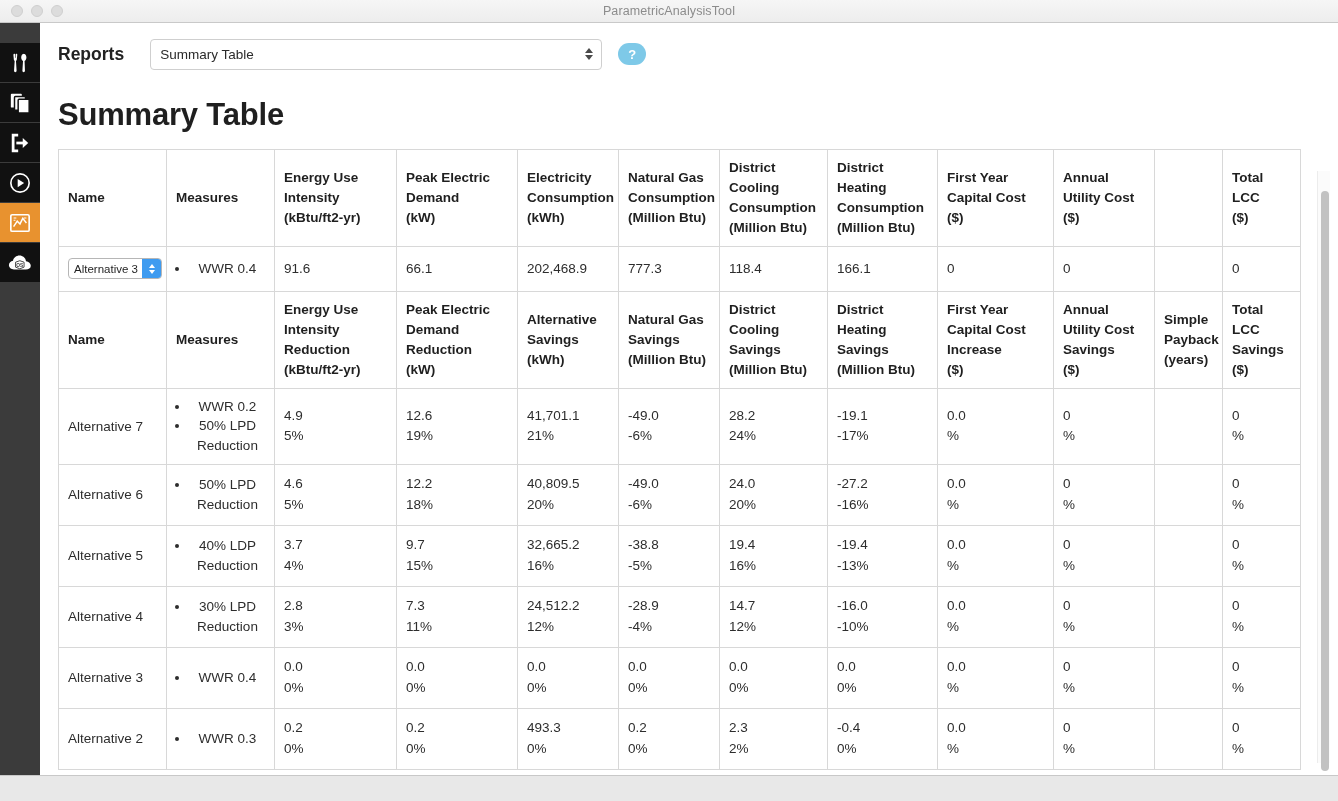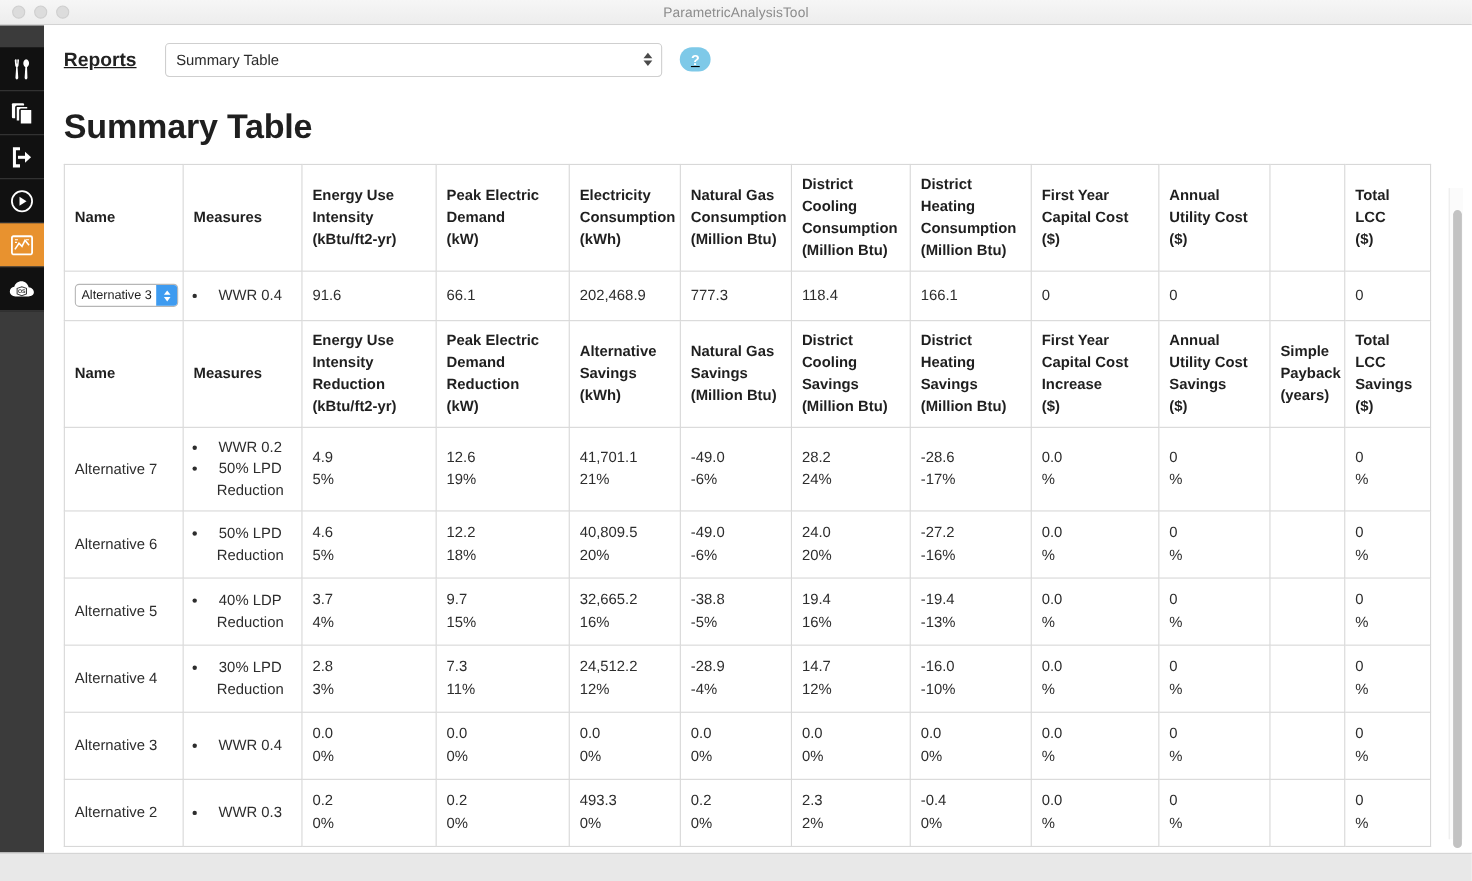--- a/index.html
+++ b/index.html
@@ -58,21 +58,20 @@
   .side-btn.active { background: #e8922f; }
   .side-btn svg { display: block; }
   #sidebar-spacer { flex: 1 1 auto; background: #3b3b3b; }
 
   
   #content {
     flex: 1 1 auto; min-width: 0;
     display: flex; flex-direction: column;
     background: #ffffff;
     position: relative;
-    text-decoration: underline;
   }
 
   
   #toolbar {
     height: 62px; flex: 0 0 62px;
     display: flex; align-items: center;
     padding-left: 18px;
     background: #ffffff;
   }
   #reports-label {
@@ -509,21 +508,21 @@
                   </td>
                   <td class="cellval">
                     <span class="v">-49.0</span>
                     <span class="p">-6%</span>
                   </td>
                   <td class="cellval">
                     <span class="v">28.2</span>
                     <span class="p">24%</span>
                   </td>
                   <td class="cellval">
-                    <span class="v">-28.6</span>
+                    <span class="v">-19.1</span>
                     <span class="p">-17%</span>
                   </td>
                   <td class="cellval">
                     <span class="v">0.0</span>
                     <span class="p">%</span>
                   </td>
                   <td class="cellval">
                     <span class="v">0</span>
                     <span class="p">%</span>
                   </td>

